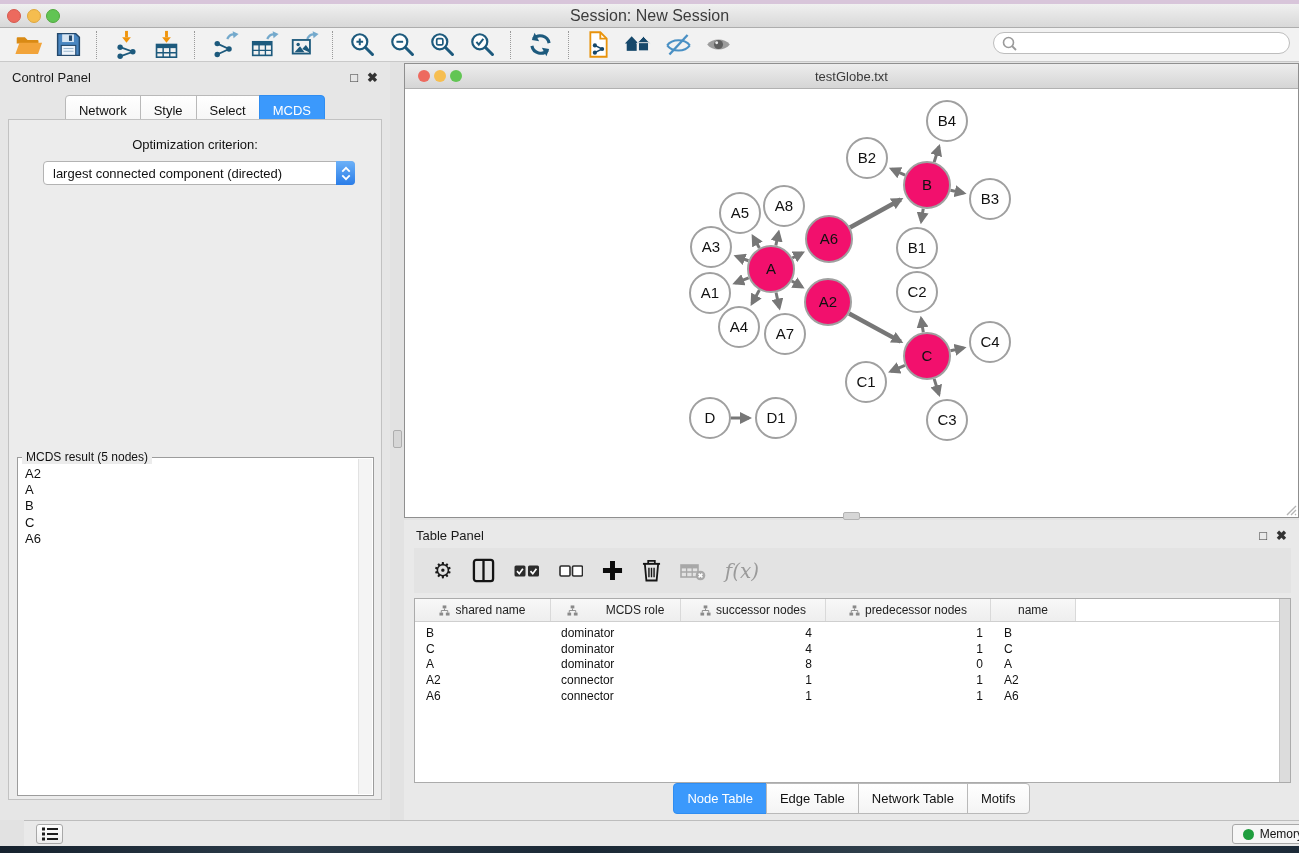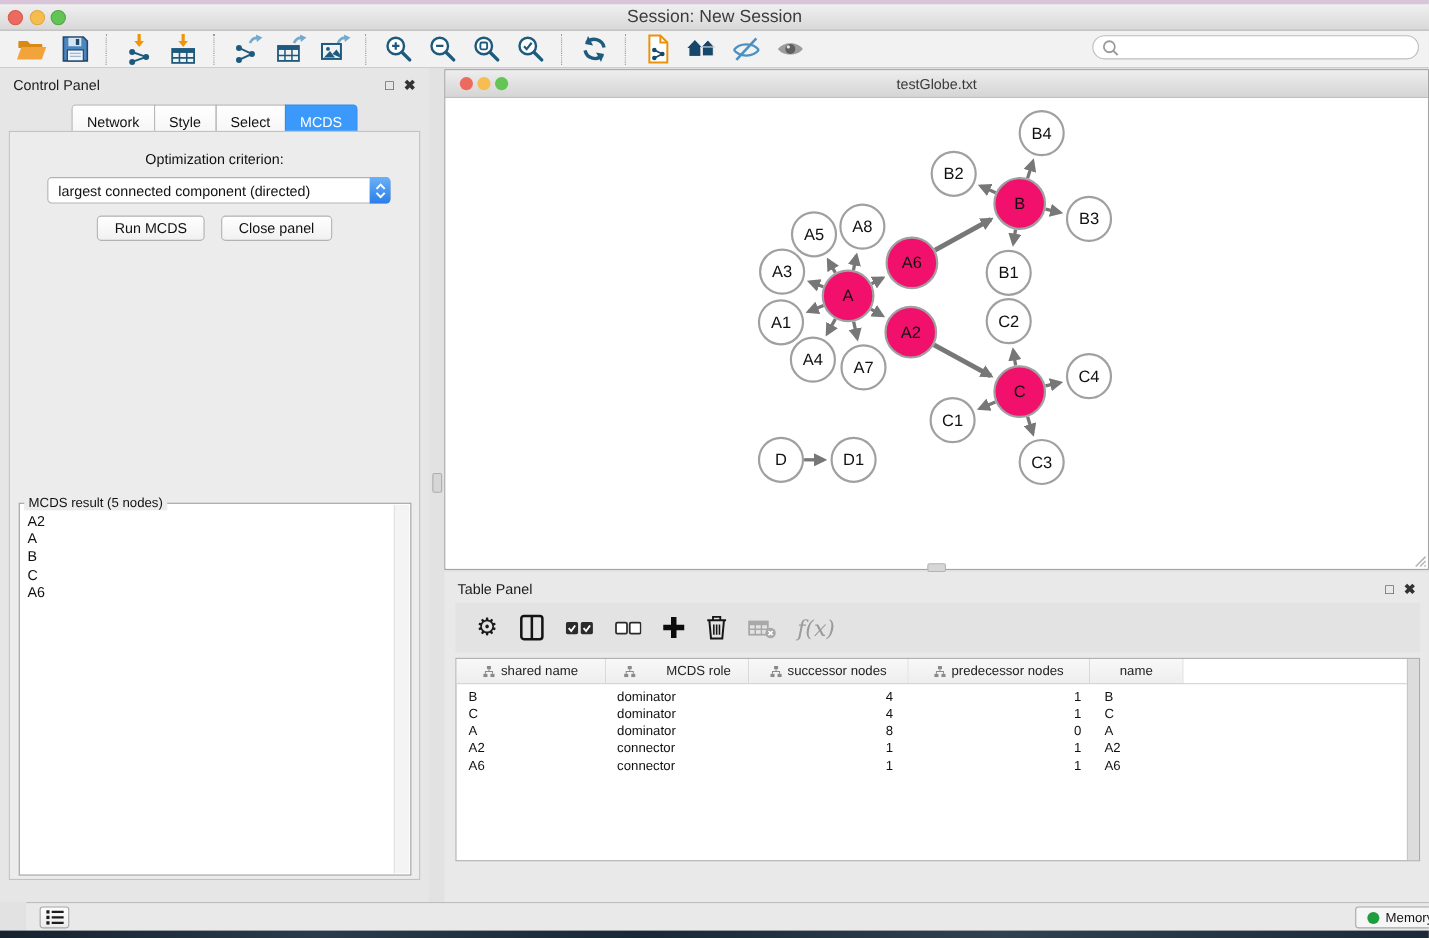--- a/index.html
+++ b/index.html
@@ -272,24 +272,20 @@
     <div id="opt-label">Optimization criterion:</div>
     <div id="criterion-select">
       <span>largest connected component (directed)</span>
       <span id="criterion-stepper">
         <svg width="16" height="19" viewBox="0 0 18 20">
             <path d="M4.8 8L9 3.6 13.2 8" stroke="#fff" stroke-width="2" fill="none"></path>
             <path d="M4.8 12L9 16.4 13.2 12" stroke="#fff" stroke-width="2" fill="none"></path>
           </svg>
       </span>
     </div>
-    <div id="cp-buttons">
-      <button class="push-btn">Run MCDS</button>
-      <button class="push-btn">Close panel</button>
-    </div>
     <div id="mcds-fieldset">
       <span id="mcds-legend">MCDS result (5 nodes)</span>
       <div id="mcds-list">
           <div class="mcds-item">A2</div>
           <div class="mcds-item">A</div>
           <div class="mcds-item">B</div>
           <div class="mcds-item">C</div>
           <div class="mcds-item">A6</div>
         </div>
       <div id="mcds-scroll"></div>
@@ -517,20 +513,26 @@
         <div class="tr">
           <div class="td left" style="width: 136px; padding-left: 11px;">A6</div>
           <div class="td left" style="width: 130px; padding-left: 10px;">connector</div>
           <div class="td right" style="width: 145px; padding-right: 14px;">1</div>
           <div class="td right" style="width: 165px; padding-right: 8px;">1</div>
           <div class="td left" style="width: 85px; padding-left: 13px;">A6</div>
         </div>
       </div>
     <div id="table-scroll"></div>
   </div>
+  <div id="table-tabs">
+      <div class="seg-tab active">Node Table</div>
+      <div class="seg-tab">Edge Table</div>
+      <div class="seg-tab">Network Table</div>
+      <div class="seg-tab">Motifs</div>
+    </div>
 </div>
 
 <div id="statusbar">
   <button id="list-btn">
       <svg width="16" height="14" viewBox="0 0 16 14">
         <rect x="0" y="0.5" width="3" height="3" fill="#1c1c1c"></rect>
         <rect x="0" y="5.5" width="3" height="3" fill="#1c1c1c"></rect>
         <rect x="0" y="10.5" width="3" height="3" fill="#1c1c1c"></rect>
         <path d="M5 2h11M5 7h11M5 12h11" stroke="#1c1c1c" stroke-width="2.2"></path>
       </svg>

